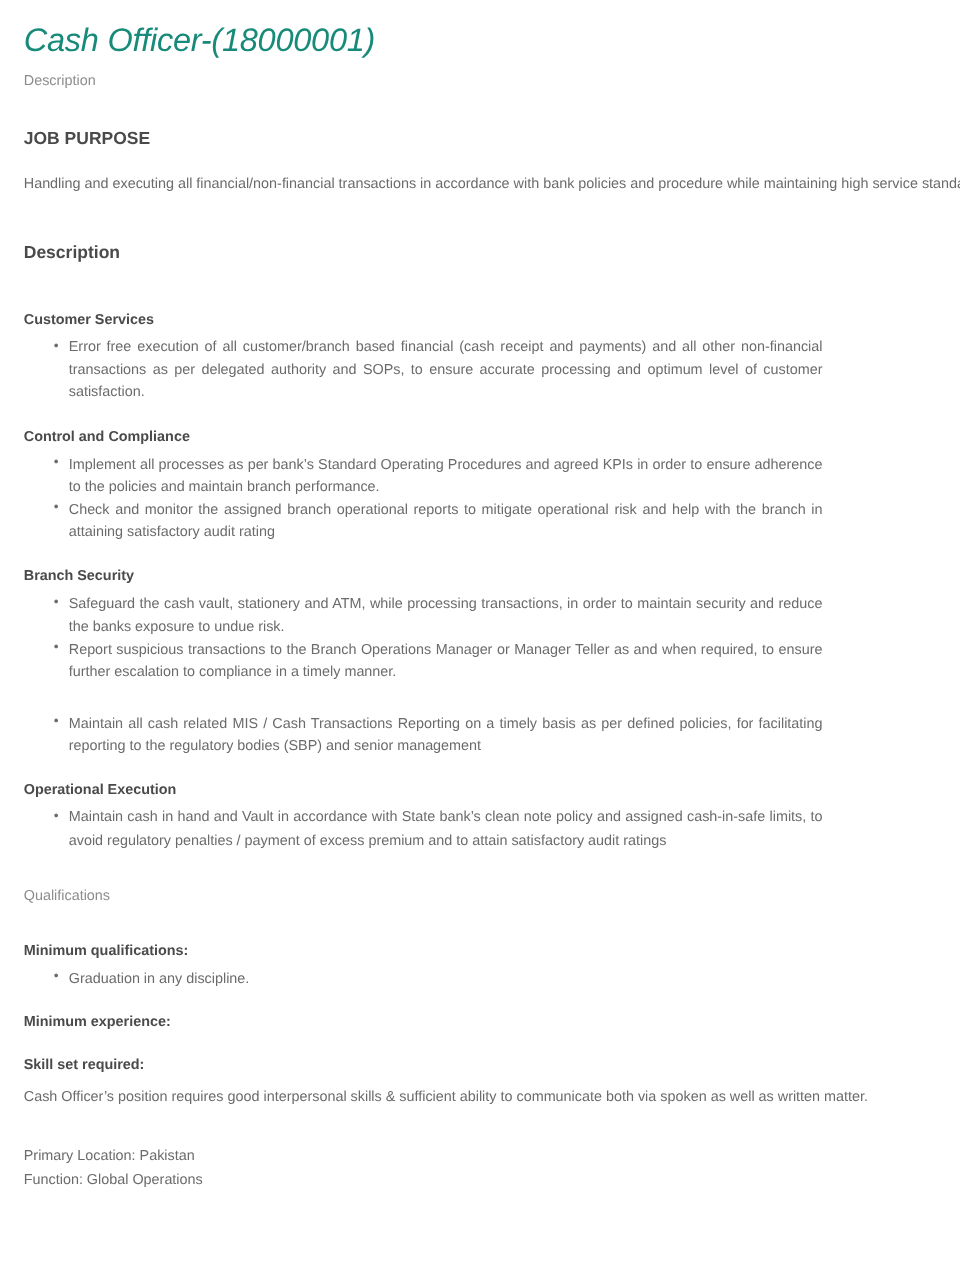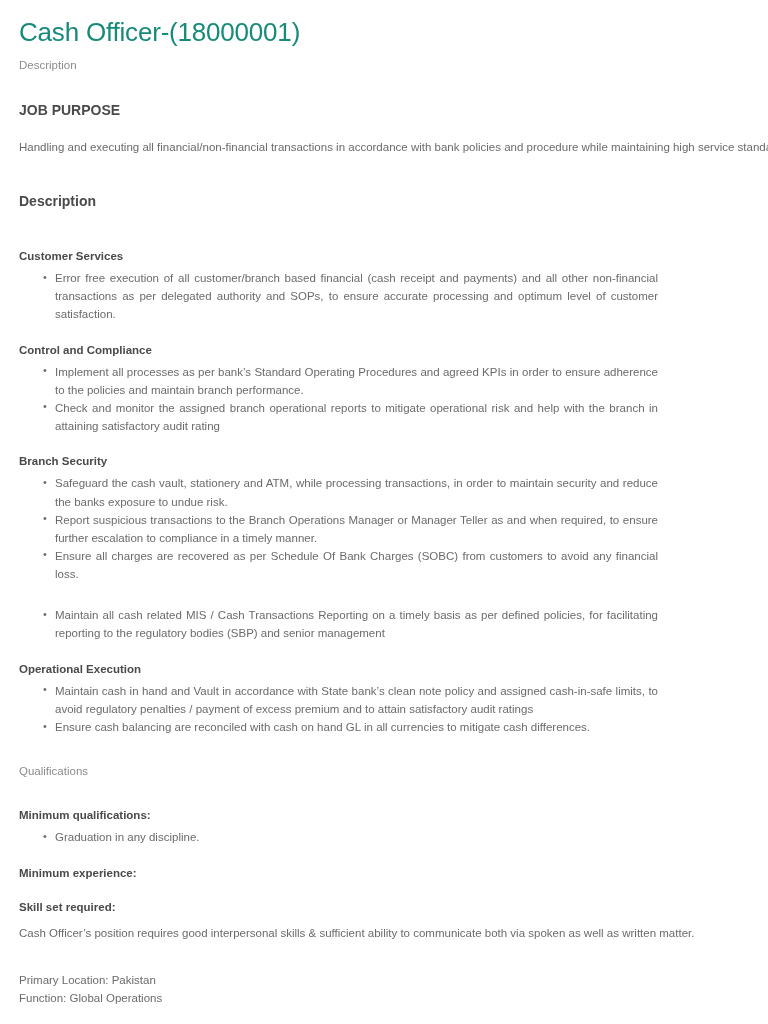--- a/index.html
+++ b/index.html
@@ -28,20 +28,21 @@
 
   
   .job-title {
     font-size: 26px;
     font-weight: 400;
     color: #178a7a;
     letter-spacing: -0.2px;
     line-height: 1.15;
     margin: 0 0 0 0;
     white-space: nowrap;
+    font-style: italic;
   }
   .job-title .req-id { color: #178a7a; }
 
   
   .light-label {
     font-size: 11.5px;
     color: #8c8c8c;
     font-weight: 400;
     margin-top: 9px;
     line-height: 1.4;
@@ -145,31 +146,29 @@
         <div class="section-head">Control and Compliance</div>
         <ul class="bullets">
           <li>Implement all processes as per bank’s Standard Operating Procedures and agreed KPIs in order to ensure adherence to the policies and maintain branch performance.</li>
           <li>Check and monitor the assigned branch operational reports to mitigate operational risk and help with the branch in attaining satisfactory audit rating</li>
         </ul>
         <div class="gap-md"></div>
         <div class="section-head">Branch Security</div>
         <ul class="bullets">
           <li>Safeguard the cash vault, stationery and ATM, while processing transactions, in order to maintain security and reduce the banks exposure to undue risk.</li>
           <li>Report suspicious transactions to the Branch Operations Manager or Manager Teller as and when required, to ensure further escalation to compliance in a timely manner.</li>
-          <li>Ensure all charges are recovered as per Schedule Of Bank Charges (SOBC) from customers to avoid any financial loss.</li>
         </ul>
         <div class="gap-md"></div>
         <ul class="bullets">
           <li>Maintain all cash related MIS / Cash Transactions Reporting on a timely basis as per defined policies, for facilitating reporting to the regulatory bodies (SBP) and senior management</li>
         </ul>
         <div class="gap-md"></div>
         <div class="section-head">Operational Execution</div>
         <ul class="bullets">
           <li>Maintain cash in hand and Vault in accordance with State bank’s clean note policy and assigned cash-in-safe limits, to avoid regulatory penalties / payment of excess premium and to attain satisfactory audit ratings</li>
-          <li>Ensure cash balancing are reconciled with cash on hand GL in all currencies to mitigate cash differences.</li>
         </ul>
       </div>
 
     <div class="gap-md"></div>
 
     <div class="light-label">Qualifications</div>
 
     <div class="gap-lg"></div>
 
     <div class="section-head">Minimum qualifications:</div>

